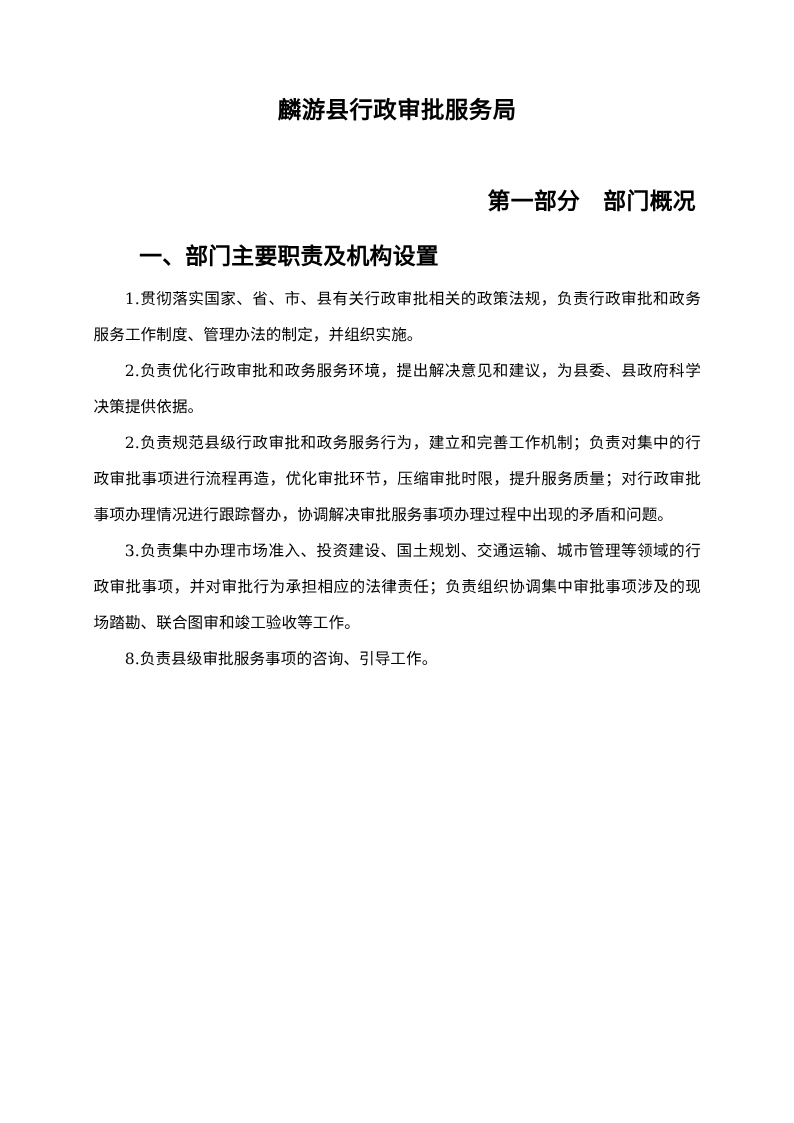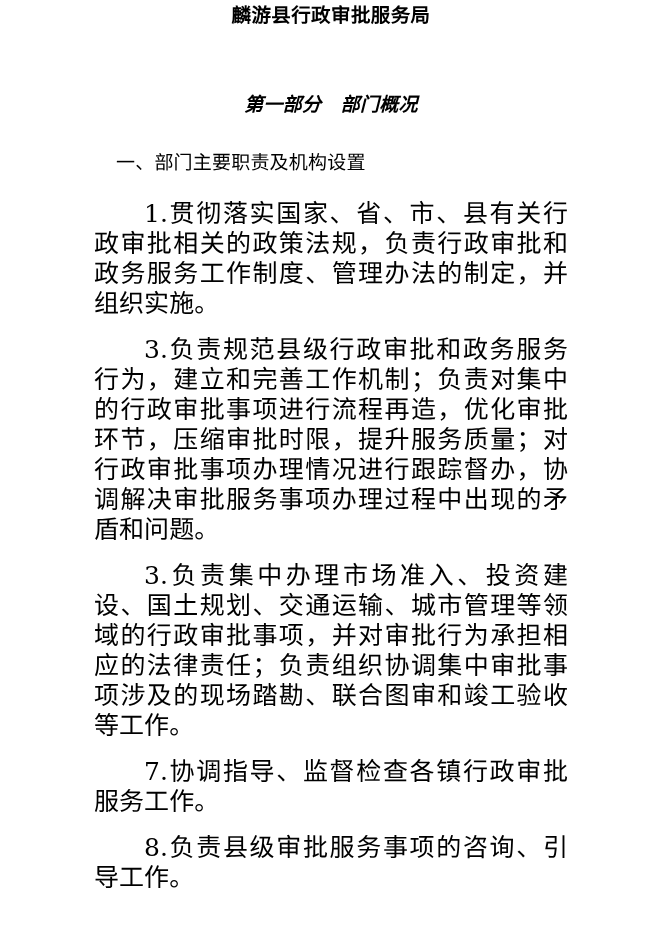--- a/index.html
+++ b/index.html
@@ -24,68 +24,68 @@
   .content {
     position: absolute;
     left: 78px;
     top: 0;
     width: 506px;
   }
 
   
   .doc-title {
     margin: 0;
+    padding-top: 76px;
     text-align: center;
     font-size: 19.5px;
     font-weight: bold;
     line-height: 31px;
     letter-spacing: 0.4px;
   }
 
   .doc-title .title-line {
     display: block;
   }
 
   .doc-title .title-line + .title-line {
     margin-top: 9px;
   }
 
   
   .part-heading {
-    margin: 16px;
+    margin: 4px;
     padding-top: 42px;
-    text-align: center;
+    text-align: right;
     font-size: 19px;
     font-weight: bold;
     line-height: 30px;
     letter-spacing: 0.3px;
-    font-style: italic;
   }
 
   
   .section-heading {
     margin: 0;
     padding-top: 12px;
     text-indent: 2em;
     font-size: 19px;
-    font-weight: normal;
+    font-weight: bold;
     line-height: 30px;
     letter-spacing: 0.2px;
   }
 
   
   .body-list {
     margin: 0;
     padding: 6px 0 0 0;
     list-style: none;
   }
 
   .body-item {
-    margin: 16px;
-    font-size: 25px;
+    margin: 0;
+    font-size: 13px;
     line-height: 30px;
     text-indent: 2em;
     text-align: justify;
     text-justify: inter-ideograph;
     letter-spacing: 0.05px;
     word-break: break-all;
   }
 </style>
 </head>
 <body>
@@ -96,20 +96,20 @@
     <div class="doc-title">
       <span class="title-line">麟游县行政审批服务局</span>
     </div>
 
     <h2 class="part-heading">第一部分　部门概况</h2>
 
     <h3 class="section-heading">一、部门主要职责及机构设置</h3>
 
     <ol class="body-list">
       <li class="body-item">1.贯彻落实国家、省、市、县有关行政审批相关的政策法规，负责行政审批和政务服务工作制度、管理办法的制定，并组织实施。</li>
-      <li class="body-item">3.负责规范县级行政审批和政务服务行为，建立和完善工作机制；负责对集中的行政审批事项进行流程再造，优化审批环节，压缩审批时限，提升服务质量；对行政审批事项办理情况进行跟踪督办，协调解决审批服务事项办理过程中出现的矛盾和问题。</li>
+      <li class="body-item">2.负责优化行政审批和政务服务环境，提出解决意见和建议，为县委、县政府科学决策提供依据。</li>
+      <li class="body-item">2.负责规范县级行政审批和政务服务行为，建立和完善工作机制；负责对集中的行政审批事项进行流程再造，优化审批环节，压缩审批时限，提升服务质量；对行政审批事项办理情况进行跟踪督办，协调解决审批服务事项办理过程中出现的矛盾和问题。</li>
       <li class="body-item">3.负责集中办理市场准入、投资建设、国土规划、交通运输、城市管理等领域的行政审批事项，并对审批行为承担相应的法律责任；负责组织协调集中审批事项涉及的现场踏勘、联合图审和竣工验收等工作。</li>
-      <li class="body-item">7.协调指导、监督检查各镇行政审批服务工作。</li>
       <li class="body-item">8.负责县级审批服务事项的咨询、引导工作。</li>
     </ol>
 
   </div>
 </div>
 
 </body></html>

